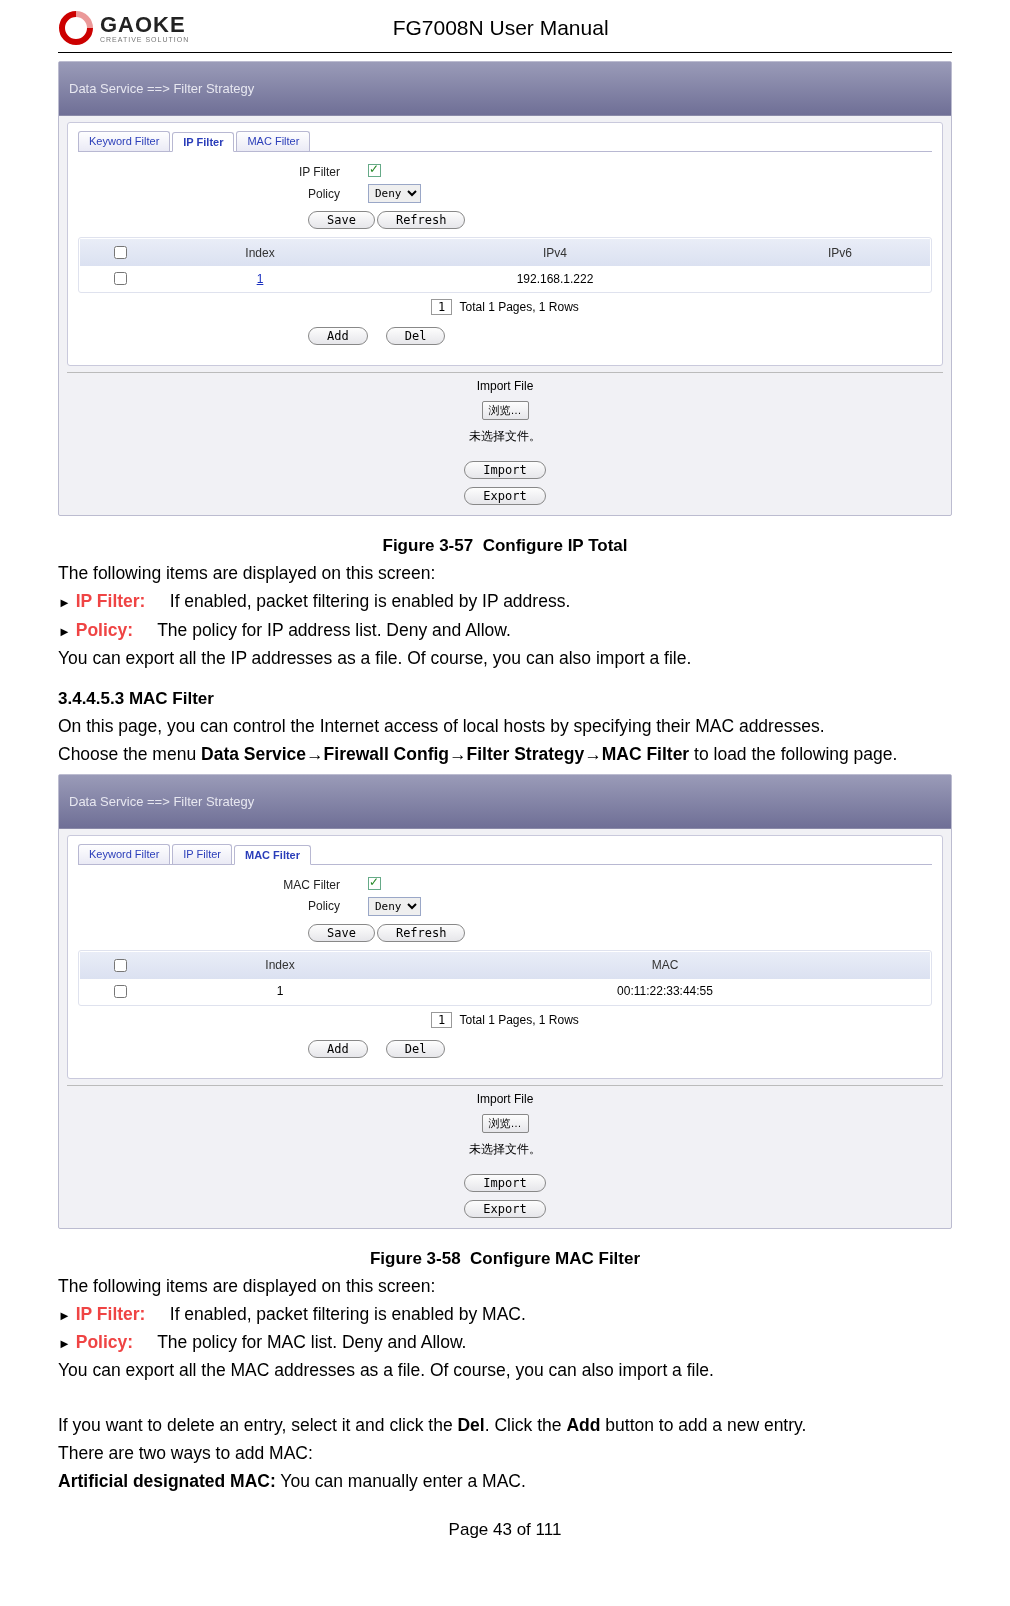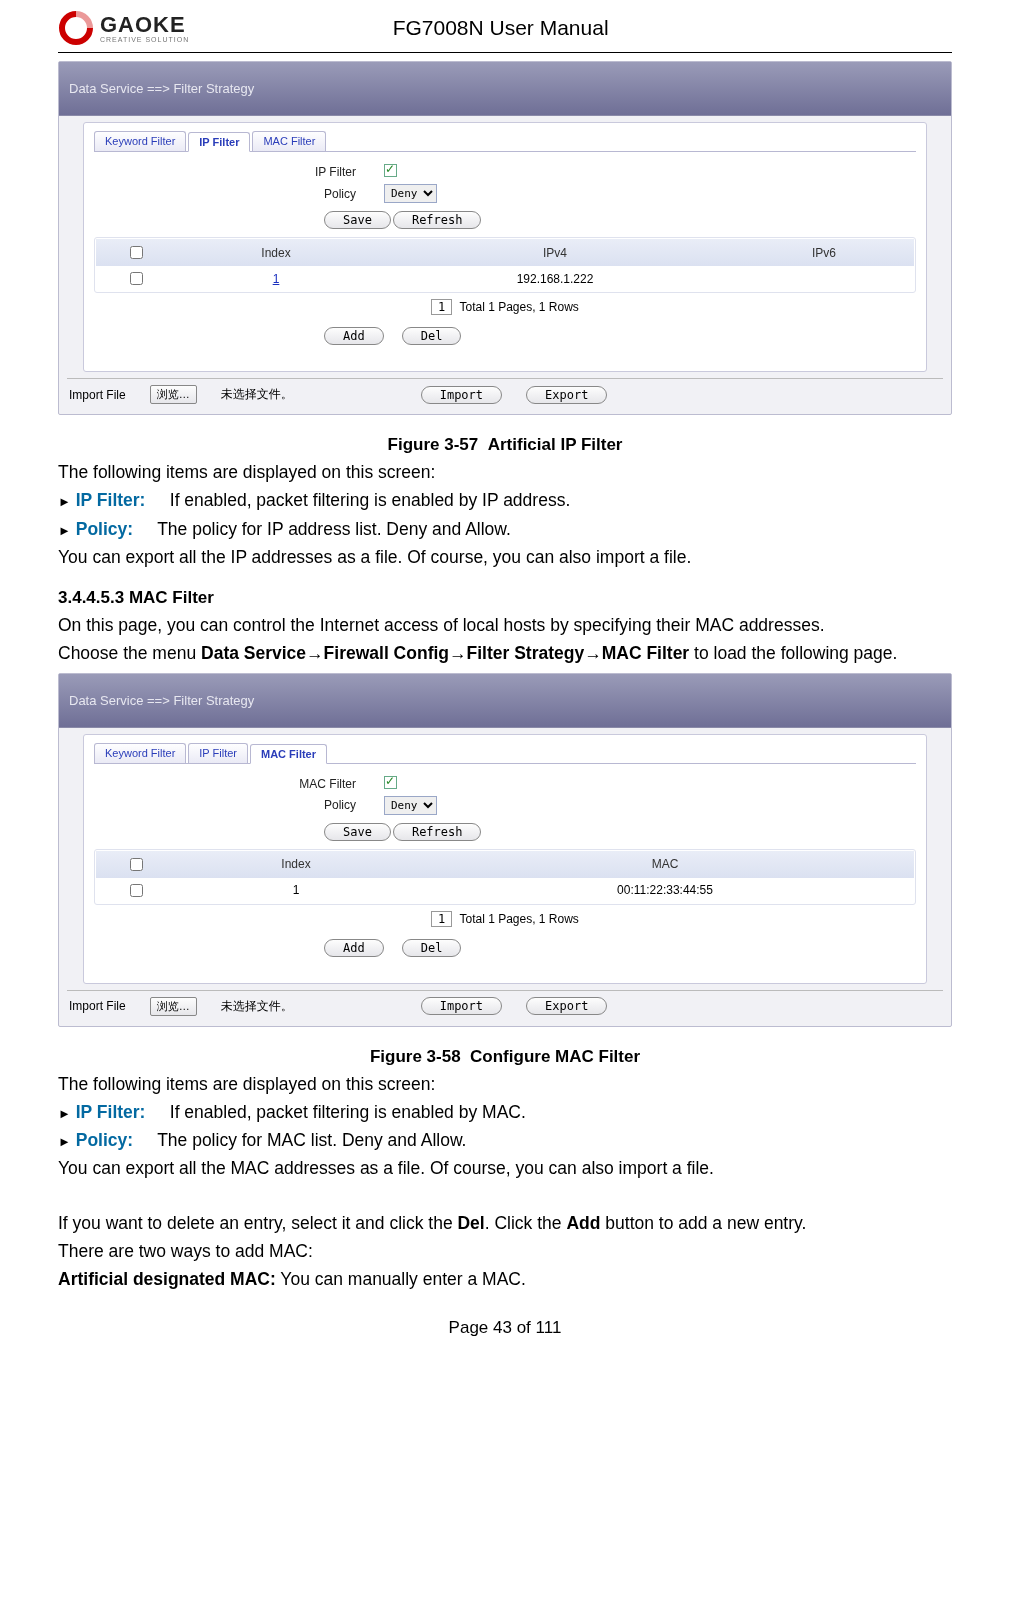--- a/index.html
+++ b/index.html
@@ -7,21 +7,21 @@
   .page { width:934px; margin:0 auto; padding:0 20px 30px; position:relative; }
   .header-row { display:flex; align-items:center; justify-content:space-between; padding:10px 0 4px; }
   .logo-block { display:flex; align-items:center; gap:6px; }
   .logo-mark { position:relative; width:36px; height:36px; }
   .logo-text { font-weight:bold; font-size:22px; letter-spacing:1px; color:#222; line-height:1; }
   .logo-sub { font-size:7px; letter-spacing:1px; color:#777; }
   .hdr-center { font-size:21px; text-align:center; flex:1; }
   .rule { border:none; border-top:1.5px solid #000; margin:2px 0 8px; }
   .shot { border:1px solid #bcbcd0; border-radius:2px; background:#f1f1f5; padding:0 0 8px; margin:6px 0 20px; font-size:12px; font-family:Verdana, Arial, sans-serif; }
   .shot-title { background:linear-gradient(#9a9bb8,#6f6f96); color:#e7e7f0; padding:19px 10px; font-size:13px; border-bottom:1px solid #8a8aa8; }
-  .shot-inner { background:#fff; margin:6px 24px; border:1px solid #c9c9dc; border-radius:3px; padding:8px 10px 24px; }
+  .shot-inner { background:#fff; margin:6px 8px; border:1px solid #c9c9dc; border-radius:3px; padding:8px 10px 18px; }
   .tabs { display:flex; gap:0; border-bottom:1px solid #b8b8d2; margin-bottom:12px; }
   .tab { border:1px solid #b8b8d2; border-bottom:none; padding:3px 10px; font-size:11px; border-radius:3px 3px 0 0; margin-right:2px; background:linear-gradient(#fefeff,#eaeaf5); color:#2a3db9; font-weight:bold; }
   .tab.inactive { font-weight:normal; }
   .tab.active { background:#fff; border-bottom:1px solid #fff; position:relative; top:1px; }
   .frm-row { display:flex; align-items:center; margin:4px 0; }
   .frm-lbl { width:290px; text-align:right; padding-right:28px; font-size:12px; color:#222; }
   .frm-ctl { }
   .chk { width:13px; height:13px; border:1px solid #6a8; display:inline-block; position:relative; background:#fff; }
   .chk::after { content:"✓"; color:#2a8a2a; font-size:12px; position:absolute; top:-3px; left:0; }
   .sel { border:1px solid #9aa7c7; font-family:monospace; font-size:11px; padding:1px 2px; }
@@ -30,26 +30,26 @@
   .tbl-wrap { border:1px solid #dfe2ee; border-radius:3px; padding:1px; margin:8px 0 4px; }
   .tbl { width:100%; border-collapse:collapse; font-size:12px; }
   .tbl th { background:linear-gradient(#e9edf7,#dbe1f1); font-weight:normal; padding:4px 8px; color:#333; }
   .tbl td { background:#fff; padding:3px 8px; text-align:center; }
   .ckcell { width:80px; text-align:center; }
   .lnk { color:#1a2fbf; text-decoration:underline; }
   .pagebar { text-align:center; font-size:12px; margin:6px 0 2px; }
   .pagebox { display:inline-block; border:1px solid #999; padding:0 6px; font-family:monospace; font-size:12px; margin-right:4px; }
   .btnrow2 { display:flex; gap:18px; padding-left:230px; margin:12px 0 2px; }
   .divider { border:none; border-top:1px solid #bbb; margin:6px 0; }
-  .importrow { display:flex; align-items:center; gap:24px; padding:2px 2px; font-size:12px; margin:4px 8px 0; }
+  .importrow { display:flex; align-items:center; gap:8px; padding:2px 2px; font-size:12px; margin:4px 8px 0;flex-direction:column; }
   .browsebtn { border:1px solid #888; background:linear-gradient(#fdfdfd,#e6e6ea); border-radius:2px; padding:1px 6px; font-size:11px; }
   .caption { text-align:center; font-weight:bold; font-size:17px; margin:6px 0 4px; }
   .body-text { font-size:17.5px; line-height:1.5; margin:2px 0; }
   .marker { font-size:13px; }
-  .term { color:#0369a1; font-weight:bold; }
+  .term { color:#ef4444; font-weight:bold; }
   .sect-head { font-weight:bold; font-size:17px; margin:18px 0 4px; }
   .nav-path b { font-weight:bold; }
   .footer { text-align:center; font-size:17px; margin-top:26px; }
 </style>
 </head>
 <body>
 
 <div class="page">
 
   <div class="header-row">
@@ -126,21 +126,21 @@
       <span>Import File</span>
       <button class="browsebtn">浏览…</button>
       <span>未选择文件。</span>
       <span style="width:80px"></span>
       <button class="btn">Import</button>
       <button class="btn">Export</button>
     </div>
   </div>
 
   <div class="caption">
-    <span>Figure 3-57</span>&nbsp;&nbsp;<span>Artificial IP Filter</span>
+    <span>Figure 3-57</span>&nbsp;&nbsp;<span>Configure IP Total</span>
   </div>
 
   <p class="body-text">The following items are displayed on this screen:</p>
   <p class="body-text">
     <span class="marker">►</span>
     <span class="term">IP Filter:</span>&nbsp;&nbsp;&nbsp;&nbsp;
     <span>If enabled, packet filtering is enabled by IP address.</span>
   </p>
   <p class="body-text">
     <span class="marker">►</span>

